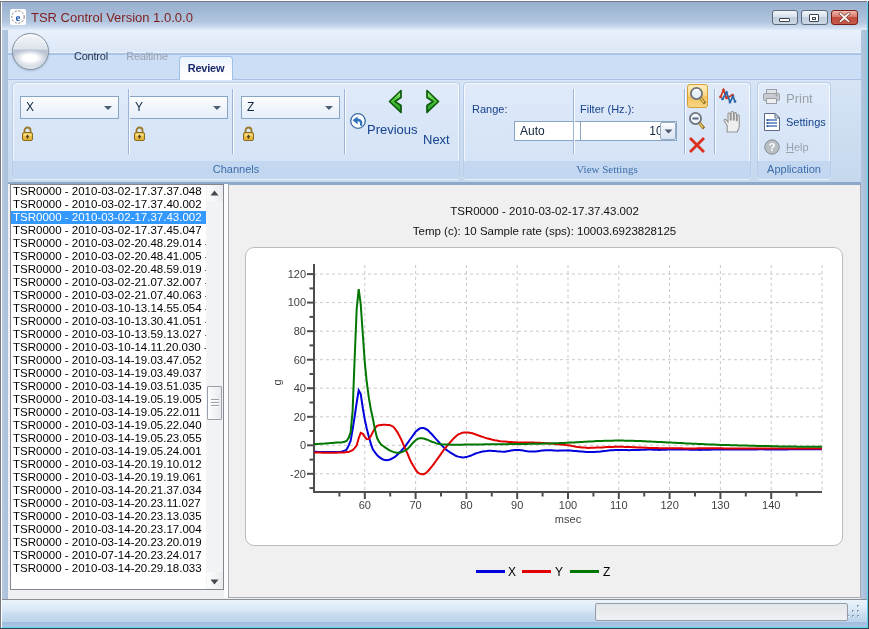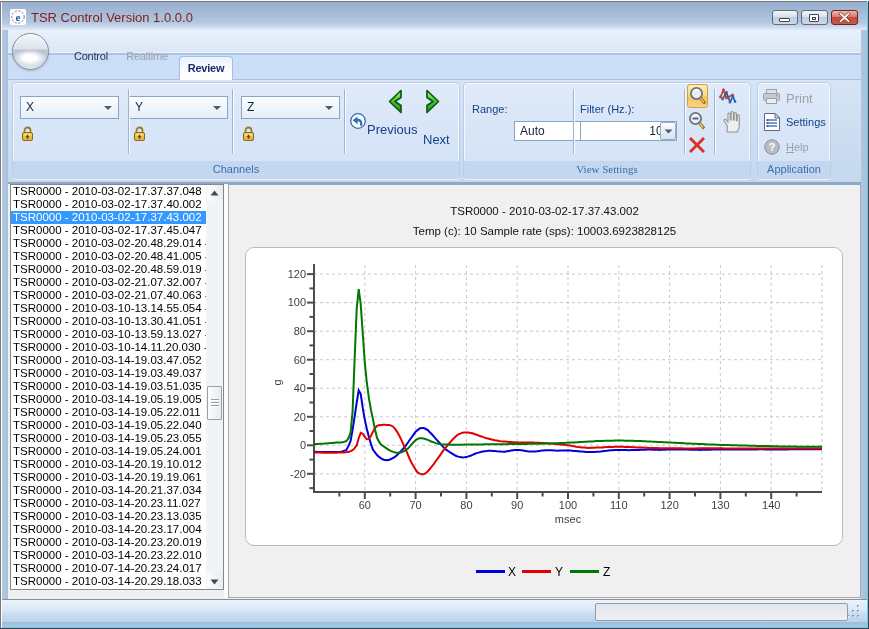--- a/index.html
+++ b/index.html
@@ -286,21 +286,20 @@
 <div class="li">TSR0000 - 2010-03-14-19.05.22.040</div>
 <div class="li">TSR0000 - 2010-03-14-19.05.23.055</div>
 <div class="li">TSR0000 - 2010-03-14-19.05.24.001</div>
 <div class="li">TSR0000 - 2010-03-14-20.19.10.012</div>
 <div class="li">TSR0000 - 2010-03-14-20.19.19.061</div>
 <div class="li">TSR0000 - 2010-03-14-20.21.37.034</div>
 <div class="li">TSR0000 - 2010-03-14-20.23.11.027</div>
 <div class="li">TSR0000 - 2010-03-14-20.23.13.035</div>
 <div class="li">TSR0000 - 2010-03-14-20.23.17.004</div>
 <div class="li">TSR0000 - 2010-03-14-20.23.20.019</div>
-<div class="li">TSR0000 - 2010-03-14-20.23.22.010</div>
 <div class="li">TSR0000 - 2010-07-14-20.23.24.017</div>
 <div class="li">TSR0000 - 2010-03-14-20.29.18.033</div>
 </div>
 <div class="abs" id="sbar"></div>
 <div class="abs sbtn" style="top:185px;"></div>
 <div class="abs sbtn" style="top:572px;"></div>
 <svg class="abs" style="left:210px;top:190px" width="9" height="6">
     <path d="M4.5 0.5 L8.5 5.5 L0.5 5.5 Z" fill="#44484e"></path>
   </svg>
 <svg class="abs" style="left:210px;top:579px" width="9" height="6">

